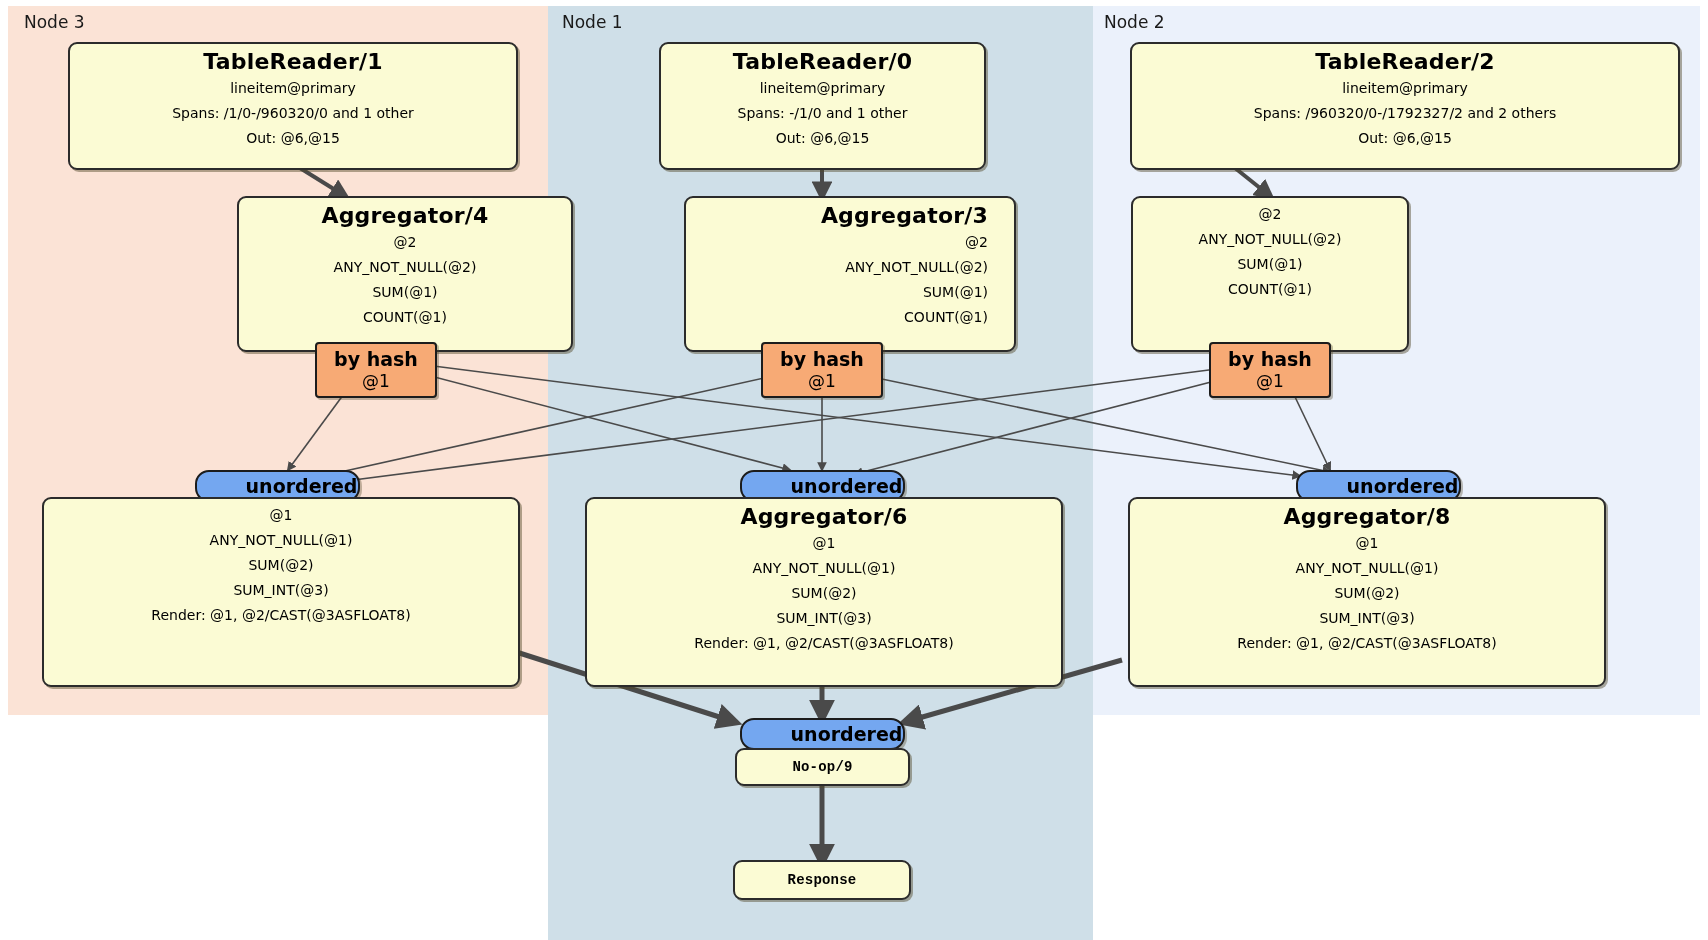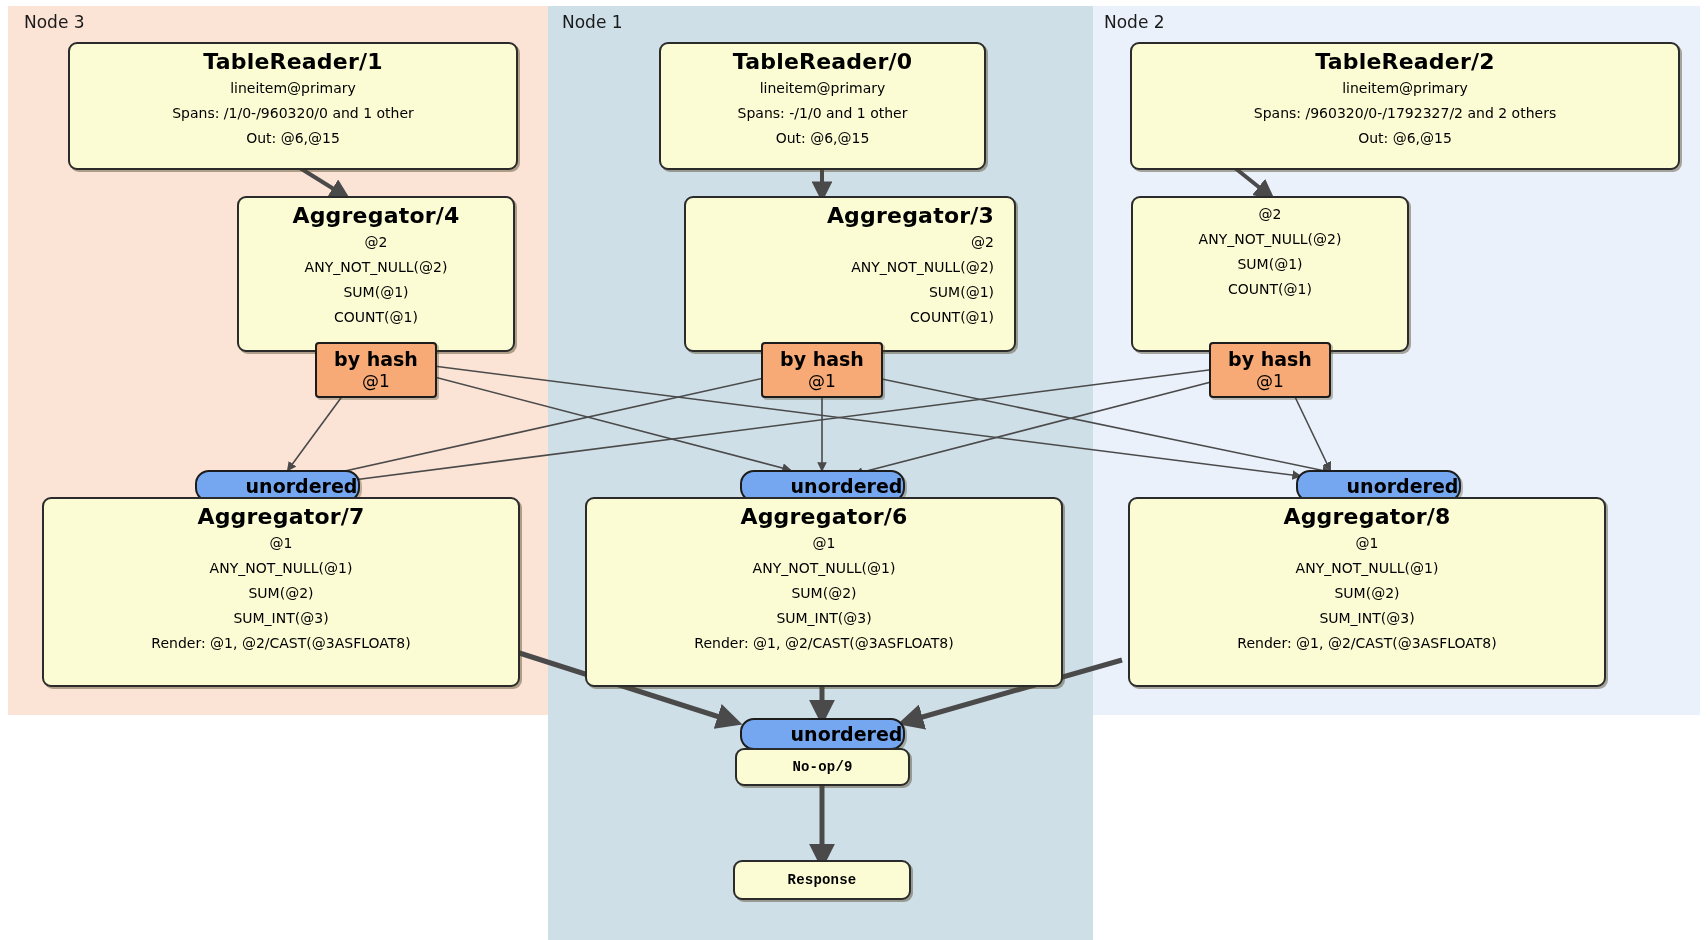--- a/index.html
+++ b/index.html
@@ -20,21 +20,21 @@
   svg.edges{position:absolute;left:0;top:0;width:1708px;height:940px;}
 
   .box{
     position:absolute;
     box-sizing:border-box;
     background:#fbfbd4;
     border:2px solid #2b2b2b;
     border-radius:9px;
     box-shadow:2px 2px 0 rgba(80,70,40,.45);
     text-align:center;
-    padding:4px 20px;
+    padding:4px 26px;
     color:#000;
   }
   .box .title{
     font-weight:bold;
     font-size:22px;
     line-height:28px;
     letter-spacing:.2px;
     white-space:nowrap;
   }
   .box .line{
@@ -119,21 +119,21 @@
     <div class="line">Out: @6,@15</div>
   </div>
 
   <div class="box" style="left:1130px;top:42px;width:550px;height:128px;">
     <div class="title">TableReader/2</div>
     <div class="line">lineitem@primary</div>
     <div class="line">Spans: /960320/0-/1792327/2 and 2 others</div>
     <div class="line">Out: @6,@15</div>
   </div>
 
-  <div class="box" style="left:237px;top:196px;width:278px;height:156px;">
+  <div class="box" style="left:237px;top:196px;width:336px;height:156px;">
     <div class="title">Aggregator/4</div>
     <div class="line">@2</div>
     <div class="line">ANY_NOT_NULL(@2)</div>
     <div class="line">SUM(@1)</div>
     <div class="line">COUNT(@1)</div>
   </div>
 
   <div class="box" style="left:684px;top:196px;width:332px;height:156px;text-align:right;">
     <div class="title">Aggregator/3</div>
     <div class="line">@2</div>
@@ -170,21 +170,20 @@
 
   <div class="pill blue" style="left:740px;top:470px;width:165px;height:32px;padding-top:1px;">
     <div class="ptitle">unordered</div>
   </div>
 
   <div class="pill blue" style="left:1296px;top:470px;width:165px;height:32px;padding-top:1px;">
     <div class="ptitle">unordered</div>
   </div>
 
   <div class="box" style="left:42px;top:497px;width:478px;height:190px;">
-    <div class="title">Aggregator/7</div>
     <div class="line">@1</div>
     <div class="line">ANY_NOT_NULL(@1)</div>
     <div class="line">SUM(@2)</div>
     <div class="line">SUM_INT(@3)</div>
     <div class="line">Render: @1, @2/CAST(@3ASFLOAT8)</div>
   </div>
 
   <div class="box" style="left:585px;top:497px;width:478px;height:190px;">
     <div class="title">Aggregator/6</div>
     <div class="line">@1</div>

